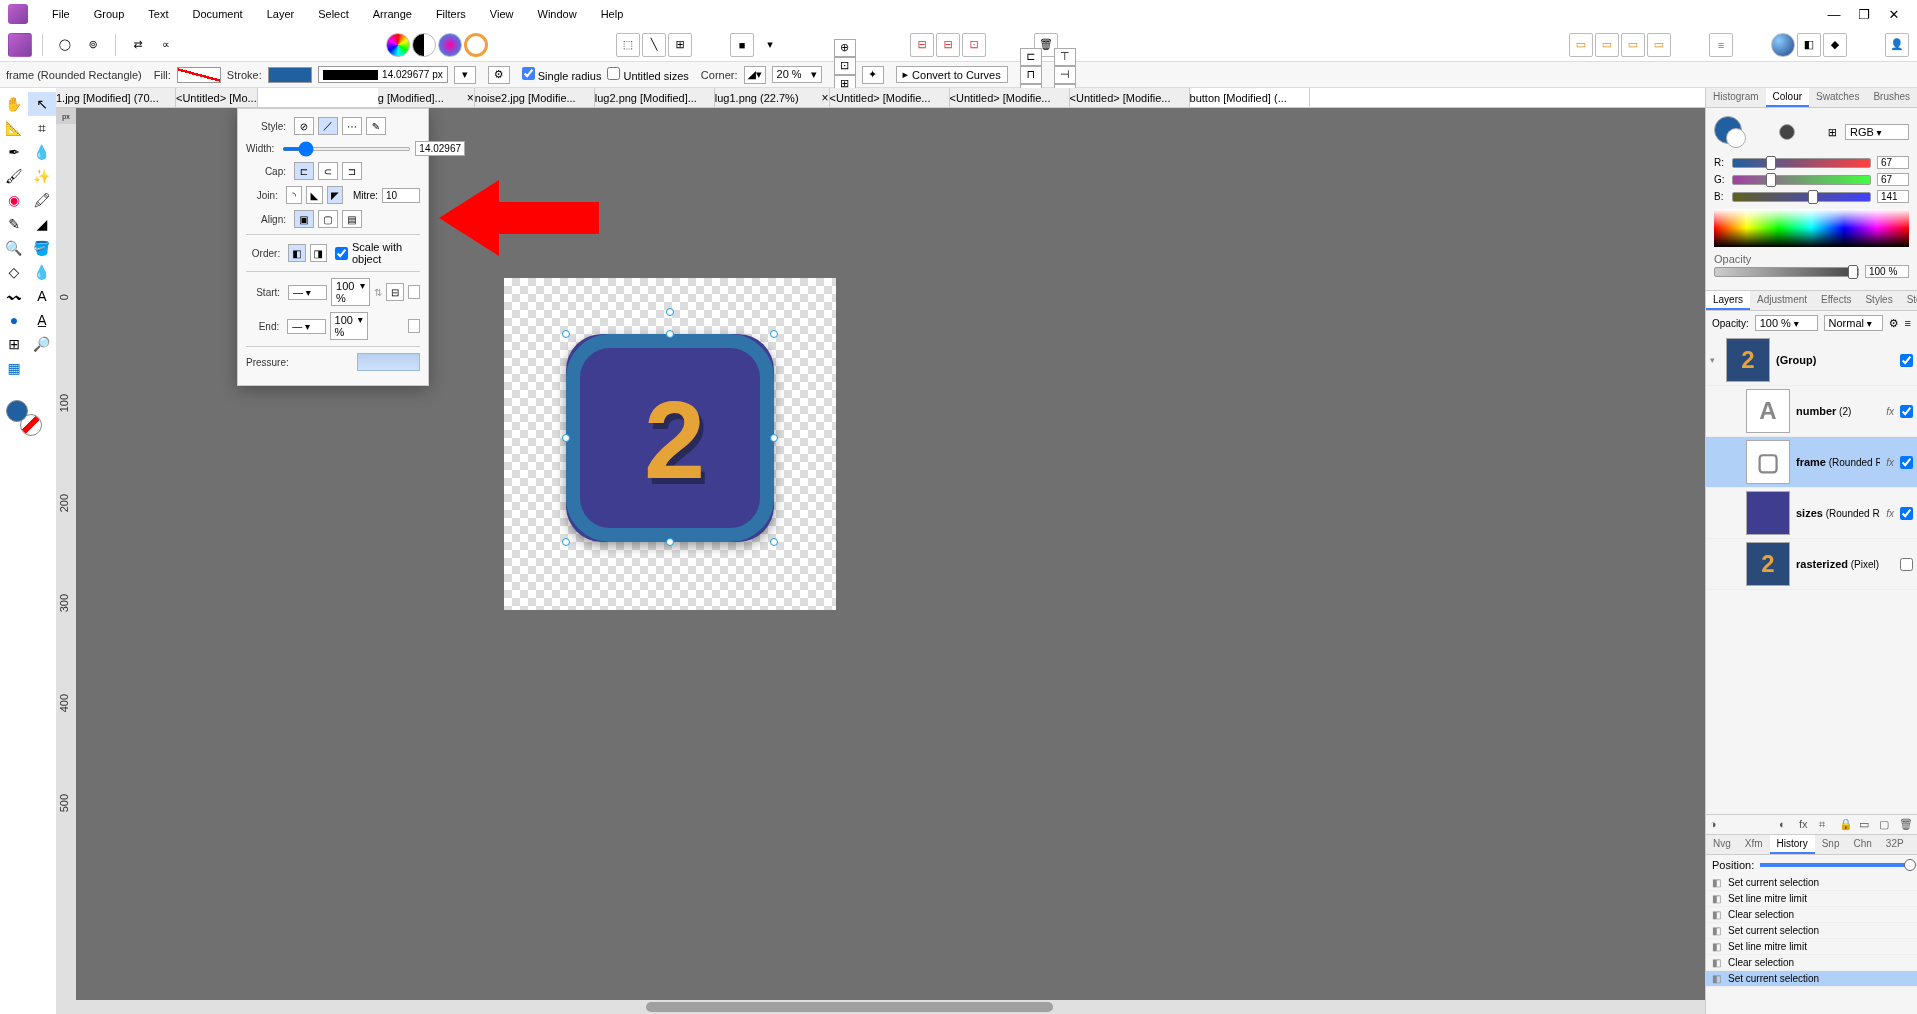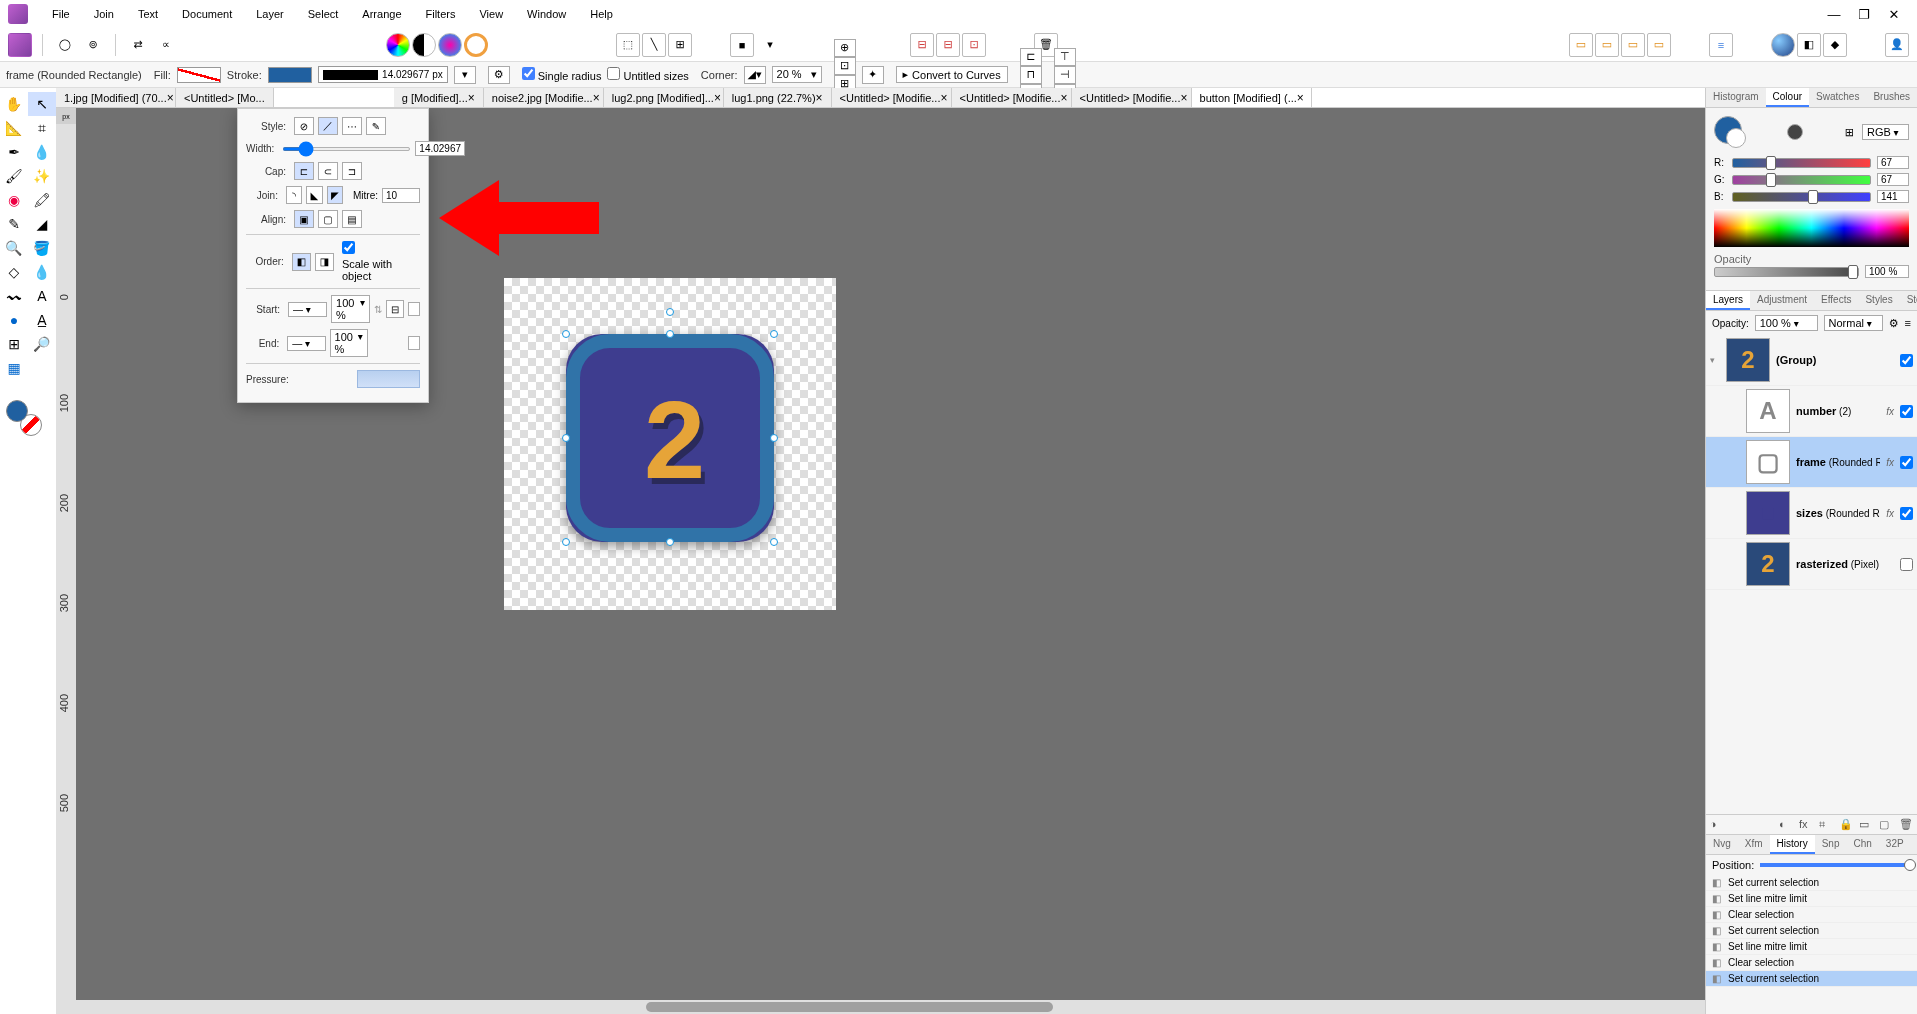--- a/index.html
+++ b/index.html
@@ -43,21 +43,21 @@
 .toolbox .tool { width: 28px; height: 24px; display: flex; align-items: center; justify-content: center; cursor: pointer; font-size: 14px; }
 .toolbox .tool.active { background: #d0e0ff; }
 .toolbox .colorpair { margin-top: 20px; margin-left: 6px; position: relative; width: 32px; height: 32px; }
 .toolbox .colorpair .fg { position: absolute; width: 22px; height: 22px; background: #2060a0; border-radius: 50%; border: 1px solid #888; }
 .toolbox .colorpair .bg { position: absolute; width: 22px; height: 22px; background: #fff; border-radius: 50%; border: 1px solid #888; right: -4px; bottom: -4px; }
 .toolbox .colorpair .bg::after { content:""; position:absolute; inset:0; background: linear-gradient(135deg, transparent 40%, red 40%, red 60%, transparent 60%); border-radius: 50%; }
 
 
 .workarea { flex: 1; display: flex; flex-direction: column; position: relative; }
 .doctabs { display: flex; height: 20px; background: #fff; border-bottom: 1px solid #ccc; }
-.doctabs .tab { padding: 2px 8px; border-right: 1px solid #ccc; background: #eee; display: flex; align-items: center; gap: 0; max-width: 120px; white-space: nowrap; overflow: hidden; font-size: 10px; }
+.doctabs .tab { padding: 2px 0; border-right: 1px solid #ccc; background: #eee; display: flex; align-items: center; gap: 23px; max-width: 120px; white-space: nowrap; overflow: hidden; font-size: 10px; }
 .doctabs .tab.active { background: #fff; }
 .doctabs .tab .close { font-size: 12px; cursor: pointer; }
 
 
 .canvas-wrap { flex: 1; background: #707070; position: relative; overflow: hidden; }
 .ruler-h { position: absolute; top: 0; left: 20px; right: 0; height: 16px; background: #e0e0e0; font-size: 8px; display: flex; }
 .ruler-h span { position: absolute; color: #333; top: 0; }
 .ruler-v { position: absolute; top: 16px; left: 0; width: 20px; bottom: 0; background: #e0e0e0; font-size: 8px; }
 .ruler-v span { position: absolute; color: #333; writing-mode: vertical-rl; left: 2px; transform: rotate(180deg); }
 .ruler-corner { position: absolute; top: 0; left: 0; width: 20px; height: 16px; background: #d0d0d0; font-size: 7px; display: flex; align-items: center; justify-content: center; }
@@ -74,21 +74,21 @@
 
 .popup { position: absolute; left: 181px; top: 0px; width: 192px; background: #f8f8f8; border: 1px solid #ccc; box-shadow: 0 4px 16px rgba(0,0,0,.3); padding: 8px; z-index: 50; }
 .popup .row { display: flex; align-items: center; margin-bottom: 6px; gap: 4px; }
 .popup .row .lbl { width: 40px; font-size: 10px; text-align: right; margin-right: 4px; color: #333; }
 .popup .icon-toggle { width: 20px; height: 18px; border: 1px solid #aaa; background: #fff; display: flex; align-items: center; justify-content: center; font-size: 10px; }
 .popup .icon-toggle.on { background: #d0e0ff; }
 .popup input[type=range] { flex: 1; height: 4px; }
 .popup .numbox { width: 50px; border: 1px solid #aaa; padding: 1px 3px; font-size: 10px; }
 .popup hr { border: none; border-top: 1px solid #ccc; margin: 6px 0; }
 .popup .combo { border: 1px solid #aaa; padding: 1px 4px; background: #fff; width: 44px; font-size: 10px; display: flex; justify-content: space-between; }
-.popup .ckrow { display: flex; align-items: flex-start; gap: 4px; font-size: 10px; flex-direction: column; }
+.popup .ckrow { display: flex; align-items: center; gap: 4px; font-size: 10px; }
 .popup .pressure-btn { margin-left: 60px; width: 90px; height: 18px; background: linear-gradient(#b8d0f0, #d0e0f8); border: 1px solid #9bb8e0; }
 .popup .swatchsm { width: 14px; height: 14px; border: 1px solid #aaa; background: #fff; }
 
 
 .arrow { position: absolute; left: 383px; top: 60px; z-index: 60; }
 
 
 .panels { width: 212px; background: #f5f5f5; display: flex; flex-direction: column; border-left: 1px solid #ccc; }
 .panel-tabs { display: flex; border-bottom: 1px solid #ccc; background: #eee; }
 .panel-tabs .ptab { padding: 3px 7px; font-size: 10px; cursor: pointer; color: #666; }
@@ -129,21 +129,21 @@
 .hist-item { padding: 2px 6px 2px 22px; font-size: 10px; border-bottom: 1px solid #eee; position: relative; }
 .hist-item.sel { background: #b0d0f8; }
 .hist-item::before { content:"◧"; position:absolute; left:6px; color:#888; font-size:10px; }
 </style>
 </head>
 <body>
 
 <div class="menubar">
   <div class="logo"></div>
   <div class="menu-item">File</div>
-  <div class="menu-item">Join</div>
+  <div class="menu-item">Group</div>
   <div class="menu-item">Text</div>
   <div class="menu-item">Document</div>
   <div class="menu-item">Layer</div>
   <div class="menu-item">Select</div>
   <div class="menu-item">Arrange</div>
   <div class="menu-item">Filters</div>
   <div class="menu-item">View</div>
   <div class="menu-item">Window</div>
   <div class="menu-item">Help</div>
   <div class="spacer"></div>
@@ -467,21 +467,21 @@
     <div class="color-panel">
       <div class="color-circles">
         <div style="position:relative;width:32px;height:32px">
           <div class="color-circle" style="background:#2060a0;position:absolute"></div>
           <div class="color-circle" style="background:#fff;position:absolute;left:12px;top:12px;width:20px;height:20px"></div>
         </div>
         <div style="flex:1"></div>
         <div class="color-circle" style="width:16px;height:16px;background:#444"></div>
         <div style="flex:1"></div>
         <div>⊞</div>
-        <div class="combo" style="width:47px"><span>RGB</span> ▾</div>
+        <div class="combo" style="width:64px"><span>RGB</span> ▾</div>
       </div>
       <div class="slider-row">
         <span class="ch">R:</span>
         <div class="track" style="background:linear-gradient(90deg,#2060a0,#ff4040)">
             <div class="thumb" style="left:24%"></div>
           </div>
         <input class="val" value="67" style="">
       </div>
       <div class="slider-row">
         <span class="ch">G:</span>

